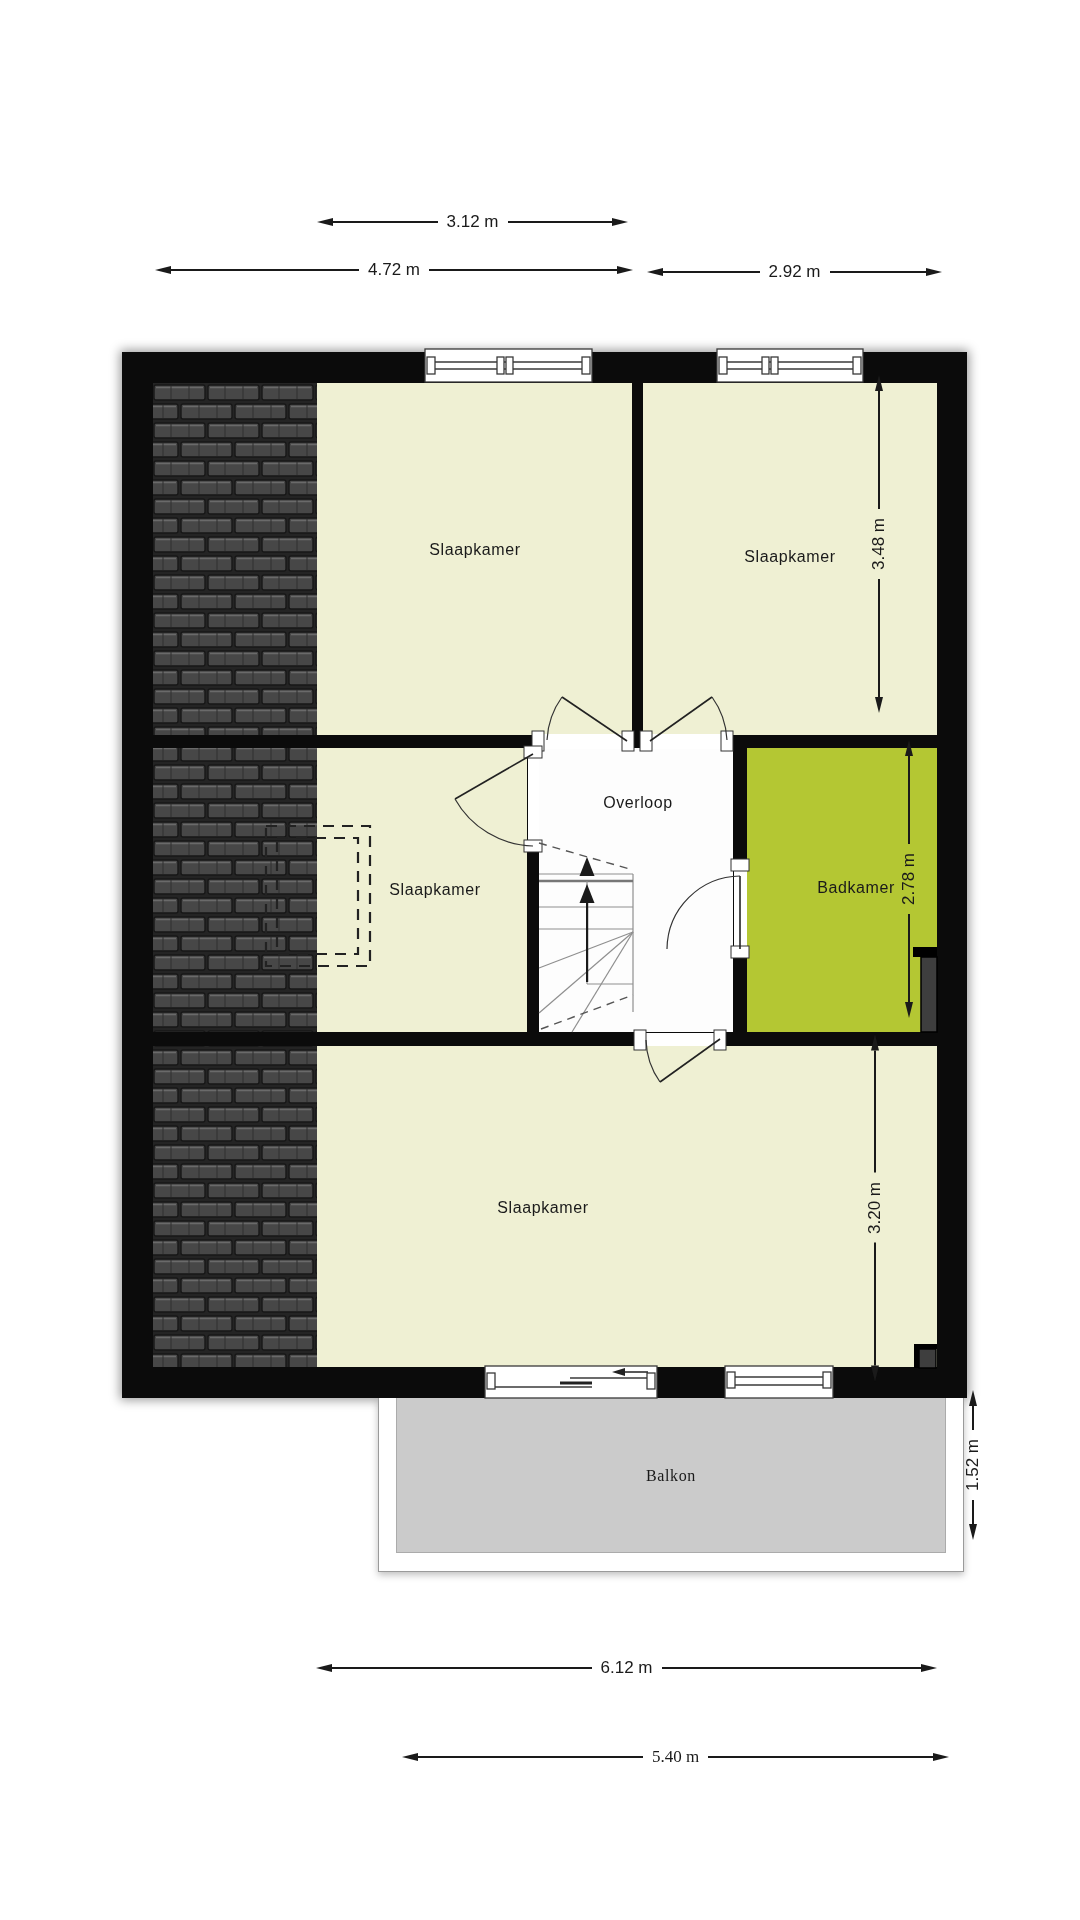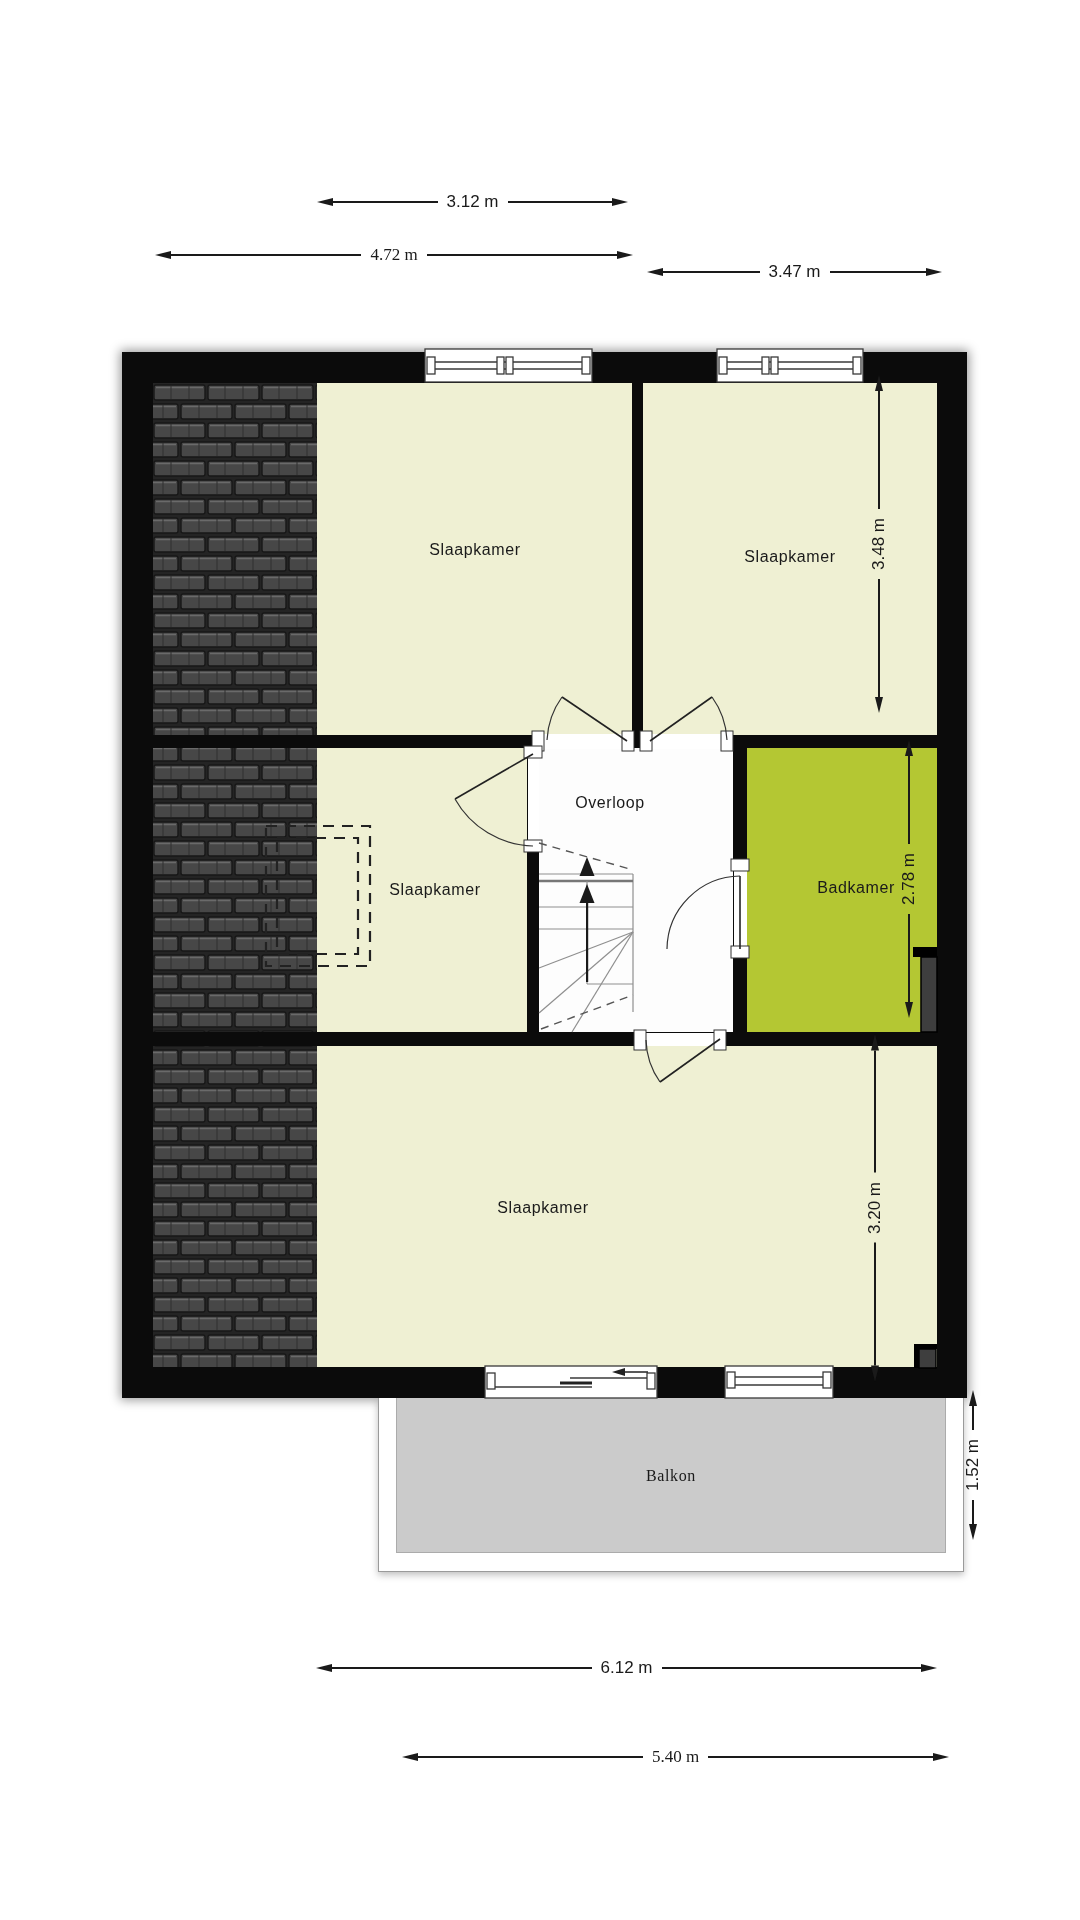--- a/index.html
+++ b/index.html
@@ -198,44 +198,44 @@
   </g>
   <g>
     <rect x="914" y="1344" width="23" height="5" fill="#000"></rect>
     <rect x="914" y="1344" width="5" height="24" fill="#000"></rect>
     <rect x="919" y="1349" width="17" height="19" fill="#3e3e3e" stroke="#000" stroke-width="1.5"></rect>
   </g>
 </svg>
 
 <div class="room-label" style="left:475px;top:550px;">Slaapkamer</div>
 <div class="room-label" style="left:790px;top:557px;">Slaapkamer</div>
-<div class="room-label" style="left:610px;top:803px;">Overloop</div>
+<div class="room-label" style="left:638px;top:803px;">Overloop</div>
 <div class="room-label" style="left:435px;top:890px;">Slaapkamer</div>
 <div class="room-label" style="left:835px;top:888px;margin-left:21px;">Badkamer</div>
 <div class="room-label" style="left:543px;top:1208px;">Slaapkamer</div>
 <div class="room-label" style="left:671px;top:1476px;font-family:Liberation Serif, serif;">Balkon</div>
 
-<div class="dim" style="left:317px;top:192px;width:311px;">
+<div class="dim" style="left:317px;top:212px;width:311px;">
   <span class="ah-l"></span>
     <span class="ln"></span>
   <span class="lbl">3.12 m</span>
   <span class="ln"></span>
     <span class="ah-r"></span>
 </div>
-<div class="dim" style="left:155px;top:245px;width:478px;font-family:Liberation Serif, serif;">
+<div class="dim" style="left:155px;top:260px;width:478px;">
   <span class="ah-l"></span>
     <span class="ln"></span>
   <span class="lbl">4.72 m</span>
   <span class="ln"></span>
     <span class="ah-r"></span>
 </div>
 <div class="dim" style="left:647px;top:262px;width:295px;">
   <span class="ah-l"></span>
     <span class="ln"></span>
-  <span class="lbl">3.47 m</span>
+  <span class="lbl">2.92 m</span>
   <span class="ln"></span>
     <span class="ah-r"></span>
 </div>
 
 <div class="dim" style="left:316px;top:1658px;width:621px;">
   <span class="ah-l"></span>
     <span class="ln"></span>
   <span class="lbl">6.12 m</span>
   <span class="ln"></span>
     <span class="ah-r"></span>

